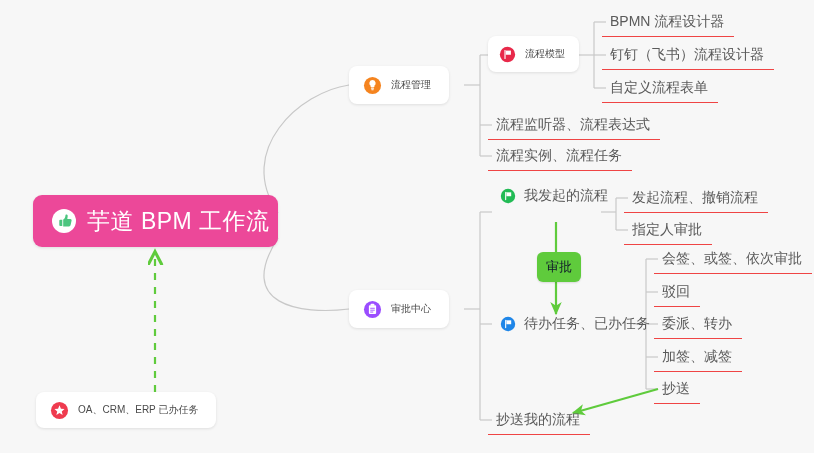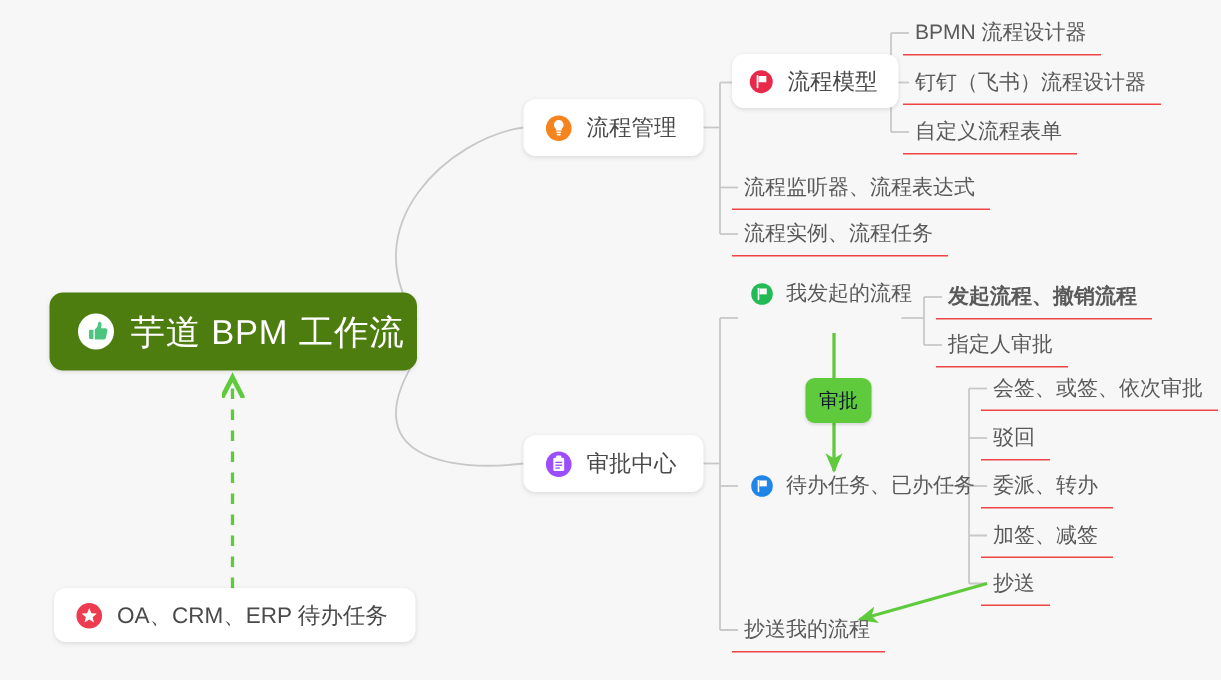--- a/index.html
+++ b/index.html
@@ -28,21 +28,21 @@
     pointer-events: none;
   }
 
   
   .root-node {
     position: absolute;
     left: 33px;
     top: 195px;
     width: 245px;
     height: 52px;
-    background: #4d7c0f;
+    background: #ec4899;
     border-radius: 9px;
     box-shadow: 0 1px 3px rgba(0,0,0,0.10);
     display: flex;
     align-items: center;
     padding-left: 18px;
     box-sizing: border-box;
   }
   .root-label {
     color: #ffffff;
     font-size: 23px;
@@ -57,21 +57,21 @@
     background: #ffffff;
     border-radius: 8px;
     box-shadow: 0 1px 3px rgba(0,0,0,0.10);
     display: flex;
     align-items: center;
     padding: 0 18px 0 14px;
     box-sizing: border-box;
     height: 38px;
   }
   .card-label {
-    font-size: 15px;
+    font-size: 10px;
     color: #4a4a4a;
     margin-left: 9px;
     white-space: nowrap;
   }
 
   
   .text-node {
     position: absolute;
     font-size: 14px;
     color: #5a5a5a;
@@ -239,21 +239,21 @@
     <span class="icon">
       <svg width="16" height="16" viewBox="0 0 20 20">
         <circle cx="10" cy="10" r="9" fill="#22bb55"></circle>
         <rect x="6.4" y="4.8" width="1.35" height="10.4" rx="0.6" fill="#ffffff"></rect>
         <path d="M8.0 5.4 h6.0 v4.9 h-6.0 z" fill="#ffffff"></path>
       </svg>
     </span>
     <span class="tn-label">我发起的流程</span>
   </div>
 
-  <div class="text-node" style="left:624px; top:186px;font-weight:bold;">
+  <div class="text-node" style="left:624px; top:186px;">
     <span class="tn-label">发起流程、撤销流程</span>
   </div>
   <div class="text-node" style="left:624px; top:218px;">
     <span class="tn-label">指定人审批</span>
   </div>
 
   <div class="badge-node" style="left:537px; top:252px;">
     <span>审批</span>
   </div>
 
@@ -288,16 +288,16 @@
     <span class="tn-label">抄送我的流程</span>
   </div>
 
   <div class="card-node" style="left:36px; top:392px; height:36px;">
     <span class="icon">
       <svg width="19" height="19" viewBox="0 0 20 20">
         <circle cx="10" cy="10" r="9" fill="#ef3b4f"></circle>
         <path d="M10 4.6 L11.5 8.2 L15.3 8.5 L12.4 11.0 L13.3 14.8 L10 12.7 L6.7 14.8 L7.6 11.0 L4.7 8.5 L8.5 8.2 Z" fill="#ffffff"></path>
       </svg>
     </span>
-    <span class="card-label">OA、CRM、ERP 待办任务</span>
+    <span class="card-label">OA、CRM、ERP 已办任务</span>
   </div>
 
 </div>
 
 </body></html>

